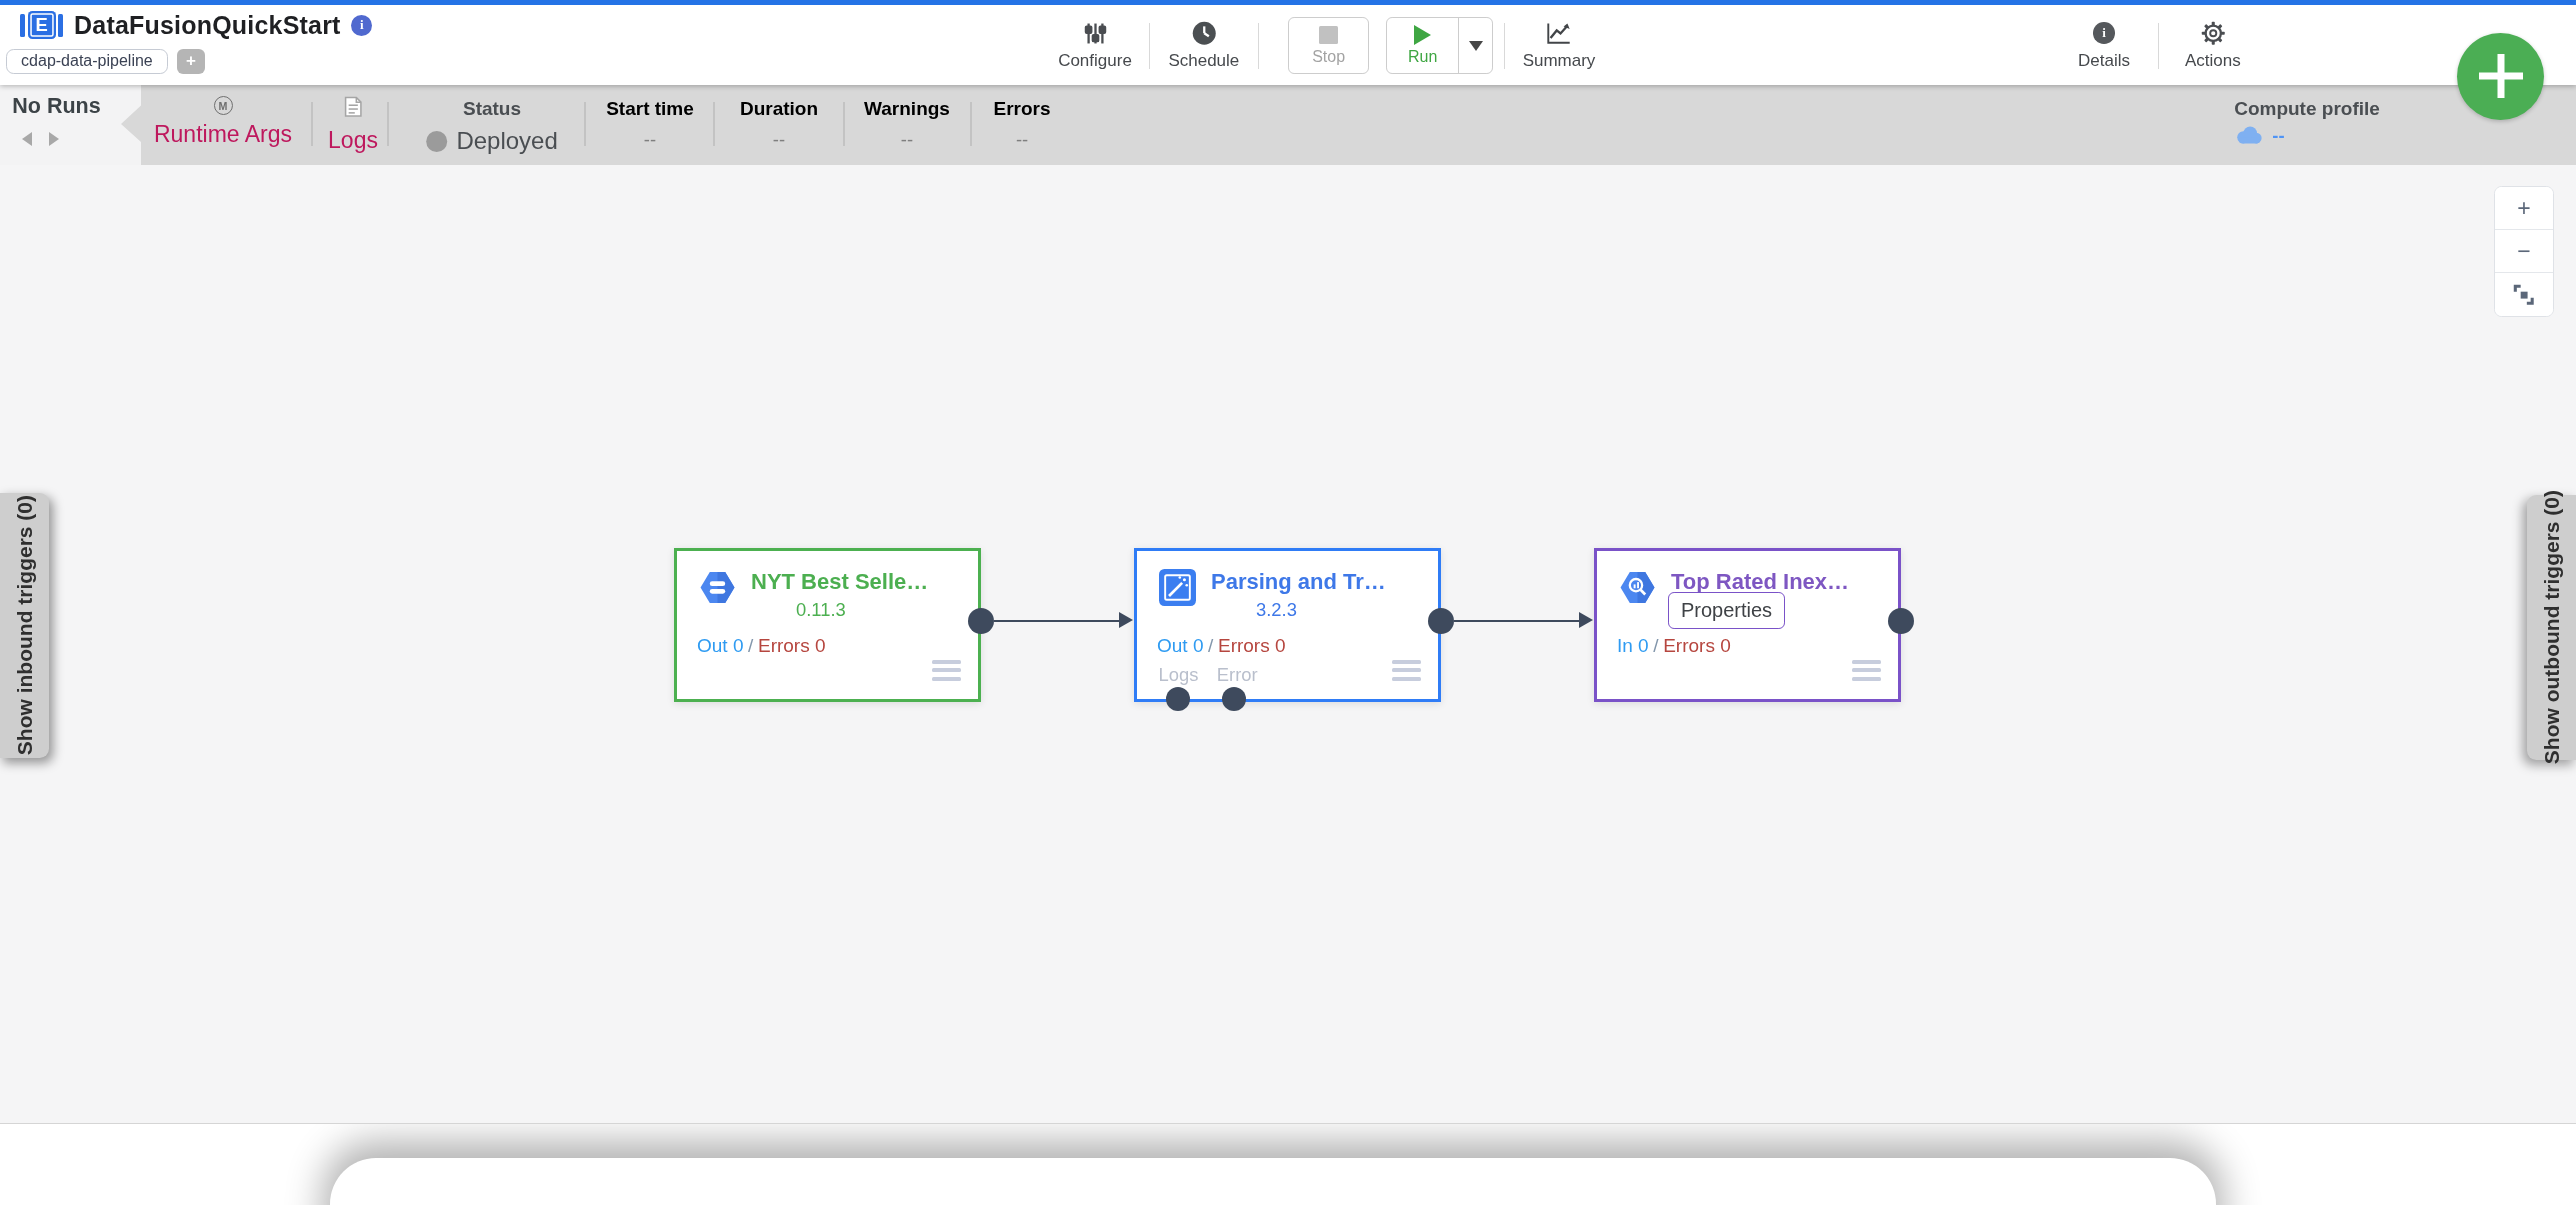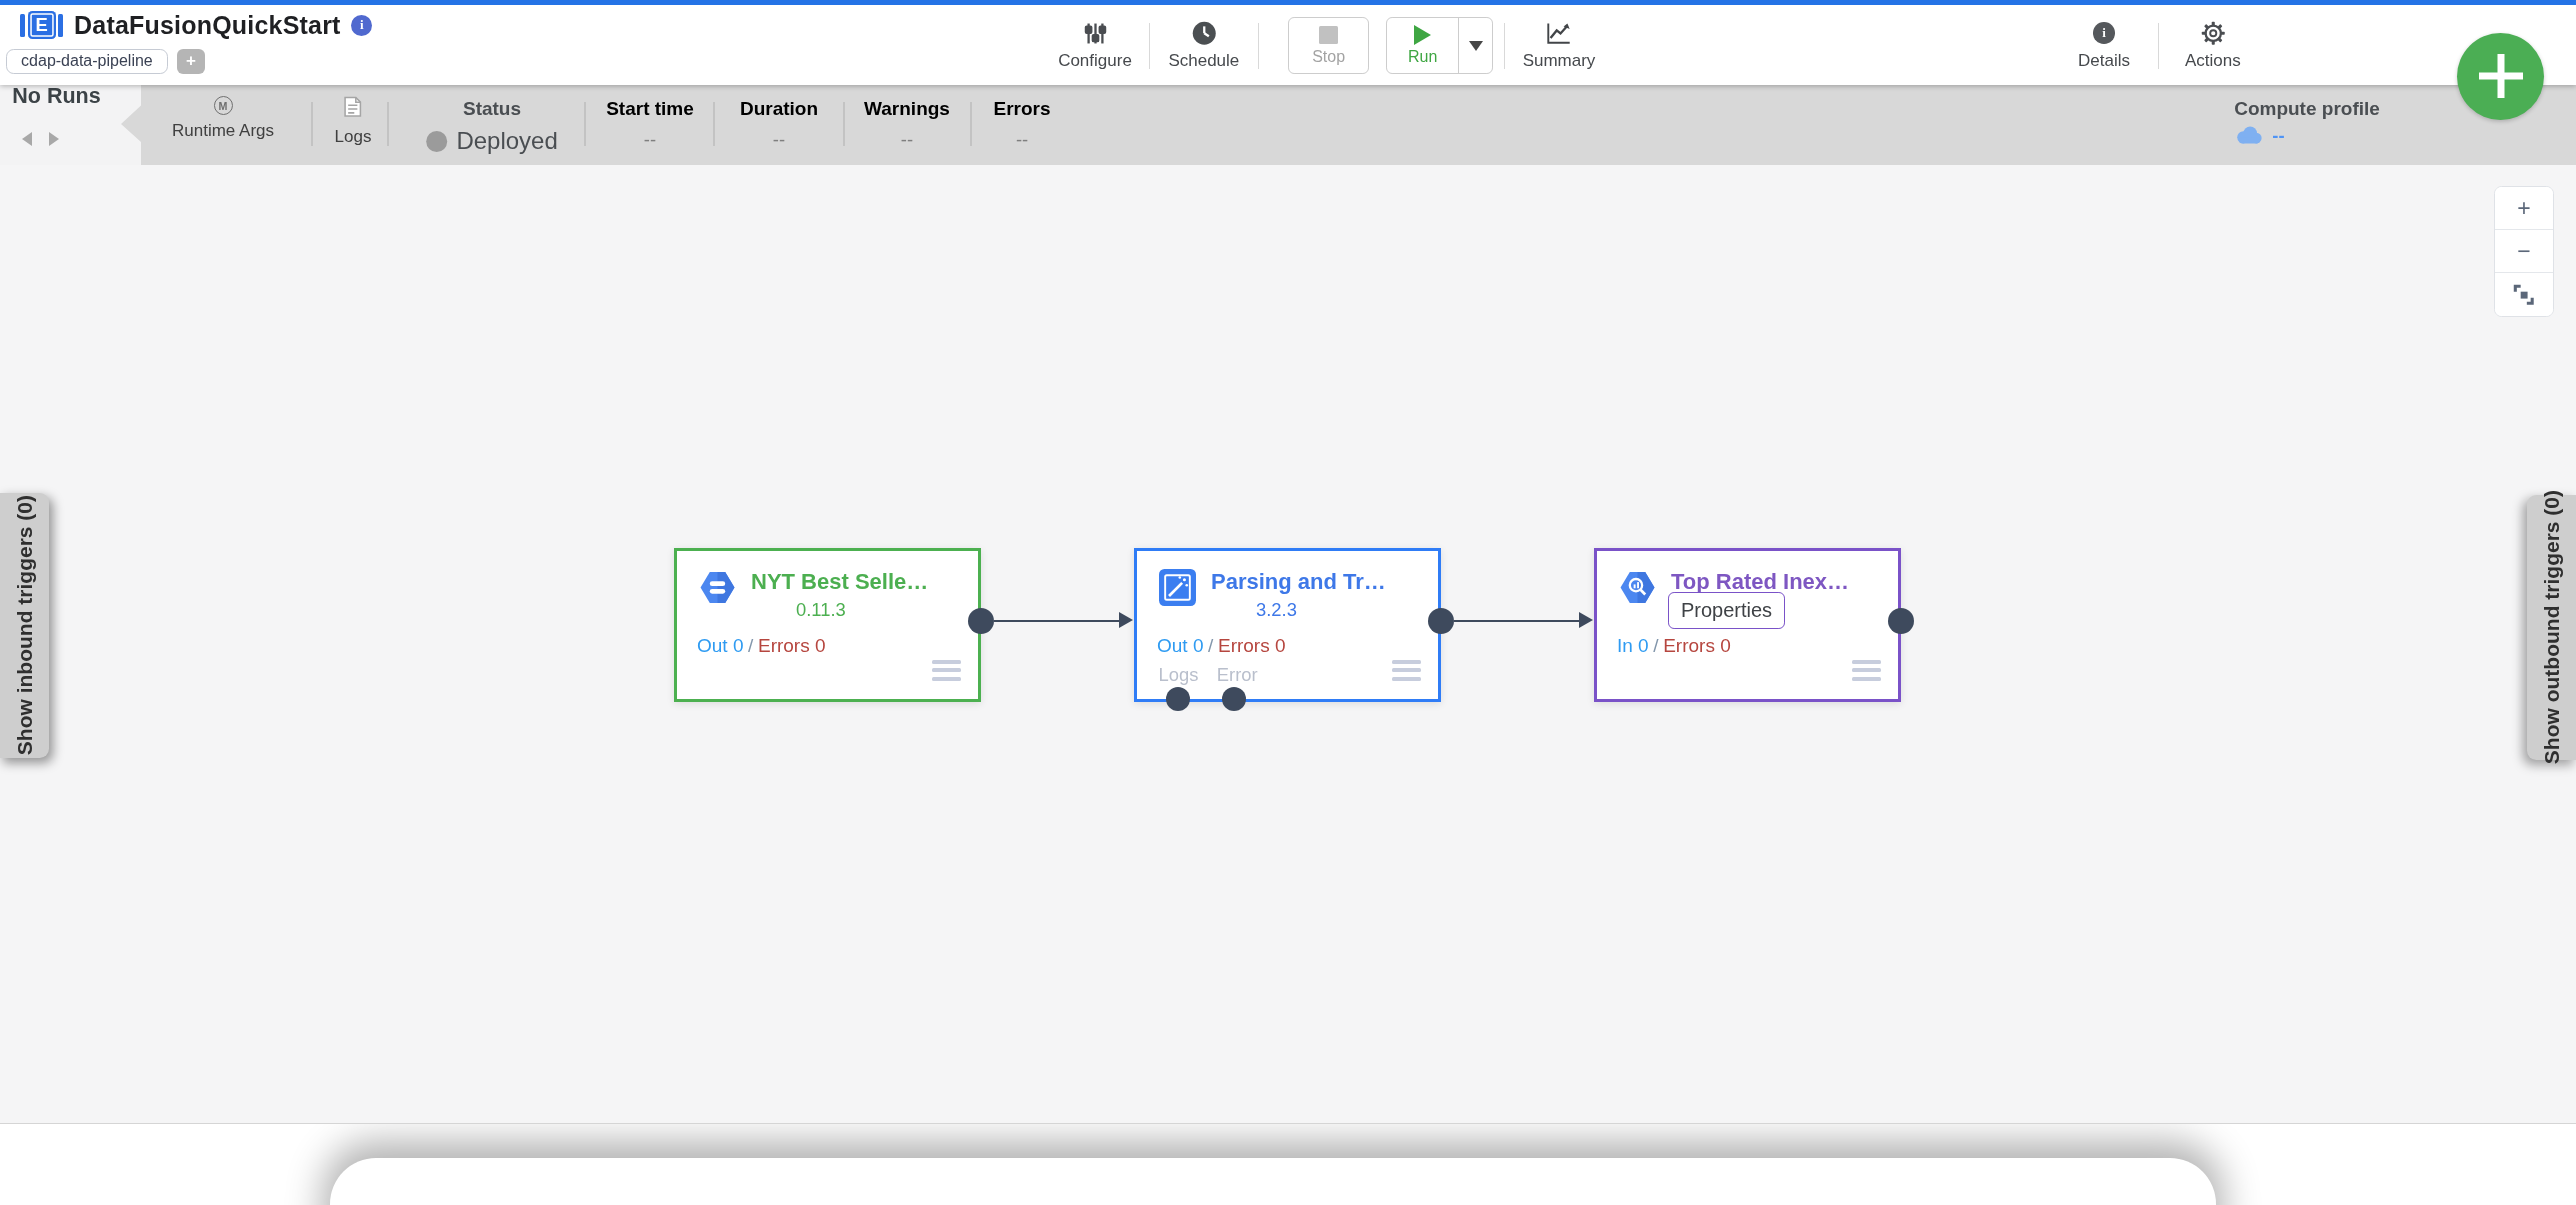--- a/index.html
+++ b/index.html
@@ -55,29 +55,29 @@
   .fab { position:absolute; left:2457px; top:28px; width:87px; height:87px; border-radius:50%;
          background:#4bae54; z-index:60; box-shadow:0 1.5px 4.6px rgba(0,0,0,0.2); cursor:pointer; }
   .fab::before, .fab::after { content:""; position:absolute; background:#fff; left:50%; top:50%; }
   .fab::before { width:44px; height:7px; transform:translate(-50%,-50%); }
   .fab::after  { width:7px; height:44px; transform:translate(-50%,-50%); }
 
   
   .status-bar { position:absolute; left:0; top:84px; width:2576px; height:81px; background:#d8d8d8; z-index:20; }
   .runs-panel { position:absolute; left:0; top:0; width:141px; height:81px; background:#f3f3f4;
     clip-path:polygon(0 0, 141px 0, 141px 21.5px, 121px 40px, 141px 58px, 141px 81px, 0 81px); }
-  .runs-title { position:absolute; left:12.3px; top:0; font-size:21.5px; font-weight:bold; color:#3c4347; white-space:nowrap; }
+  .runs-title { position:absolute; left:12.3px; top:10px; font-size:21.5px; font-weight:bold; color:#3c4347; white-space:nowrap; }
   .runs-arrows { position:absolute; left:21.5px; top:48px; display:flex; gap:17px; }
   .arr-left  { width:0; height:0; border-top:7.7px solid transparent; border-bottom:7.7px solid transparent;
                border-right:10.7px solid #a8a8a8; }
   .arr-right { width:0; height:0; border-top:7.7px solid transparent; border-bottom:7.7px solid transparent;
                border-left:10.7px solid #a8a8a8; }
   .sb-group { position:absolute; top:12.3px; transform:translateX(-50%); display:flex; flex-direction:column;
               align-items:center; gap:6.1px; }
-  .sb-group .g-lbl { font-size:17px; color:#404040; }
+  .sb-group .g-lbl { font-size:23px; color:#be185d; }
   .m-circle { width:19px; height:19px; border-radius:50%; border:1.5px solid #6f6f6f; color:#6f6f6f;
               font-size:10.7px; font-weight:bold; display:flex; align-items:center; justify-content:center; }
   .sb-div { position:absolute; top:18.4px; width:1.5px; height:44px; background:#c3c3c3; }
   .sb-col { position:absolute; top:14px; transform:translateX(-50%); text-align:center; }
   .sb-col .c-lbl { font-size:19px; font-weight:bold; color:#000000; }
   .sb-col .c-val { font-size:18.4px; color:#7f7f7f; margin-top:9.2px; }
   .status-group { position:absolute; top:14px; transform:translateX(-50%); text-align:center; }
   .status-group .c-lbl { font-size:19px; font-weight:bold; color:#4a4e52; }
   .status-row { display:flex; align-items:center; gap:9.2px; margin-top:7px; }
   .status-dot { width:21px; height:21px; border-radius:50%; background:#9b9b9b; }

